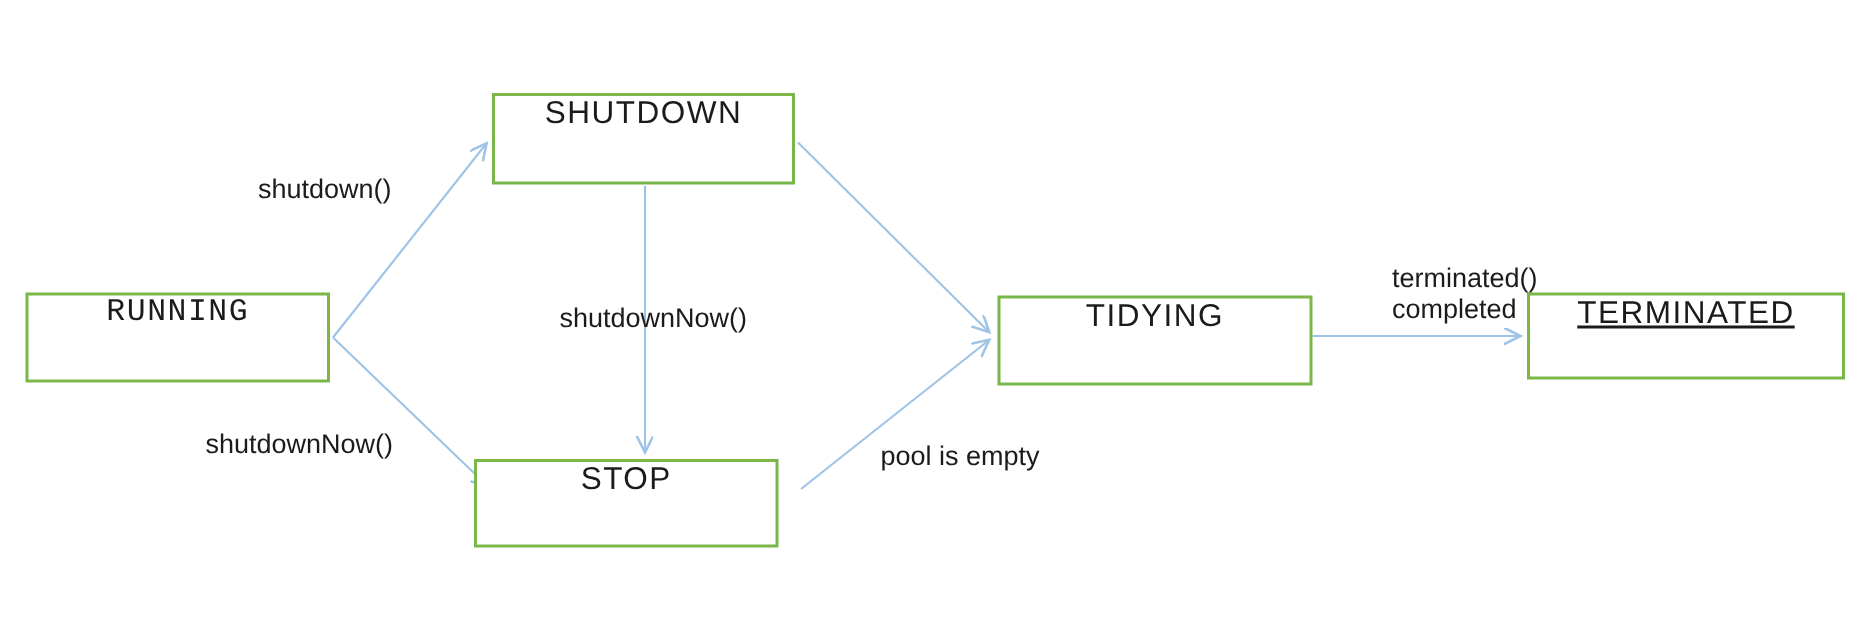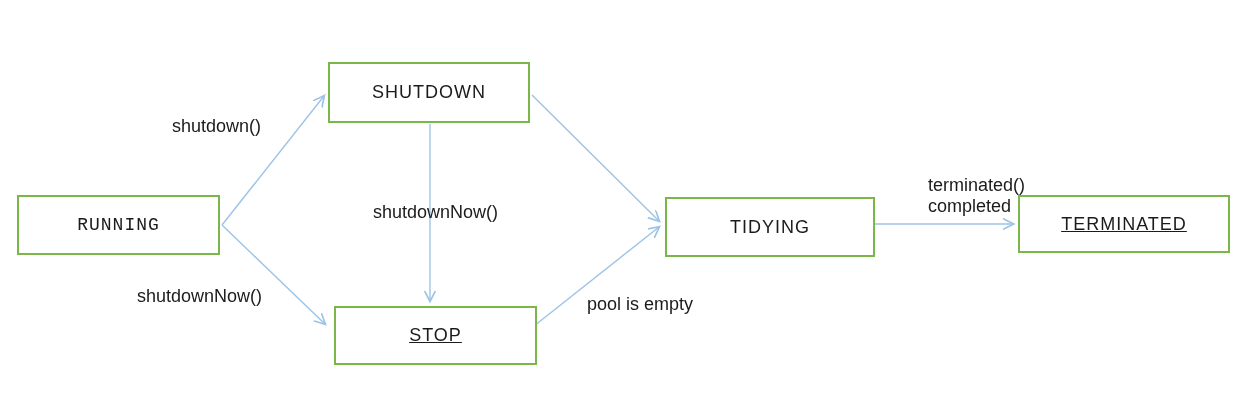--- a/index.html
+++ b/index.html
@@ -26,25 +26,25 @@
     fill: none;
   }
   .arrowhead-path {
     stroke: var(--arrow, #9dc3e6);
     fill: none;
     stroke-width: 1.2;
   }
   .node {
     position: absolute;
     display: flex;
-    align-items: center;
+    align-items: flex-start;
     justify-content: center;
     background: #ffffff;
     border: 2px solid var(--node-border, #7ab648);
-    font-size: 18px;
+    font-size: 21px;
     letter-spacing: 1px;
     color: var(--text, #1b1b1b);
     box-sizing: border-box;
   }
   .edge-label {
     position: absolute;
     font-size: 18px;
     line-height: 21px;
     color: var(--text, #1b1b1b);
     white-space: pre-line;
@@ -70,21 +70,21 @@
   </svg>
 
   <div class="node" style="left:17px;  top:195px; width:203px; height:60px;font-family:Liberation Mono, monospace;">
     <span>RUNNING</span>
   </div>
 
   <div class="node" style="left:328px; top:62px;  width:202px; height:61px;">
     <span>SHUTDOWN</span>
   </div>
 
-  <div class="node" style="left:334px; top:306px; width:203px; height:59px;text-decoration:underline;">
+  <div class="node" style="left:316px; top:306px; width:203px; height:59px;">
     <span>STOP</span>
   </div>
 
   <div class="node" style="left:665px; top:197px; width:210px; height:60px;">
     <span>TIDYING</span>
   </div>
 
   <div class="node" style="left:1018px; top:195px; width:212px; height:58px;text-decoration:underline;">
     <span>TERMINATED</span>
   </div>

